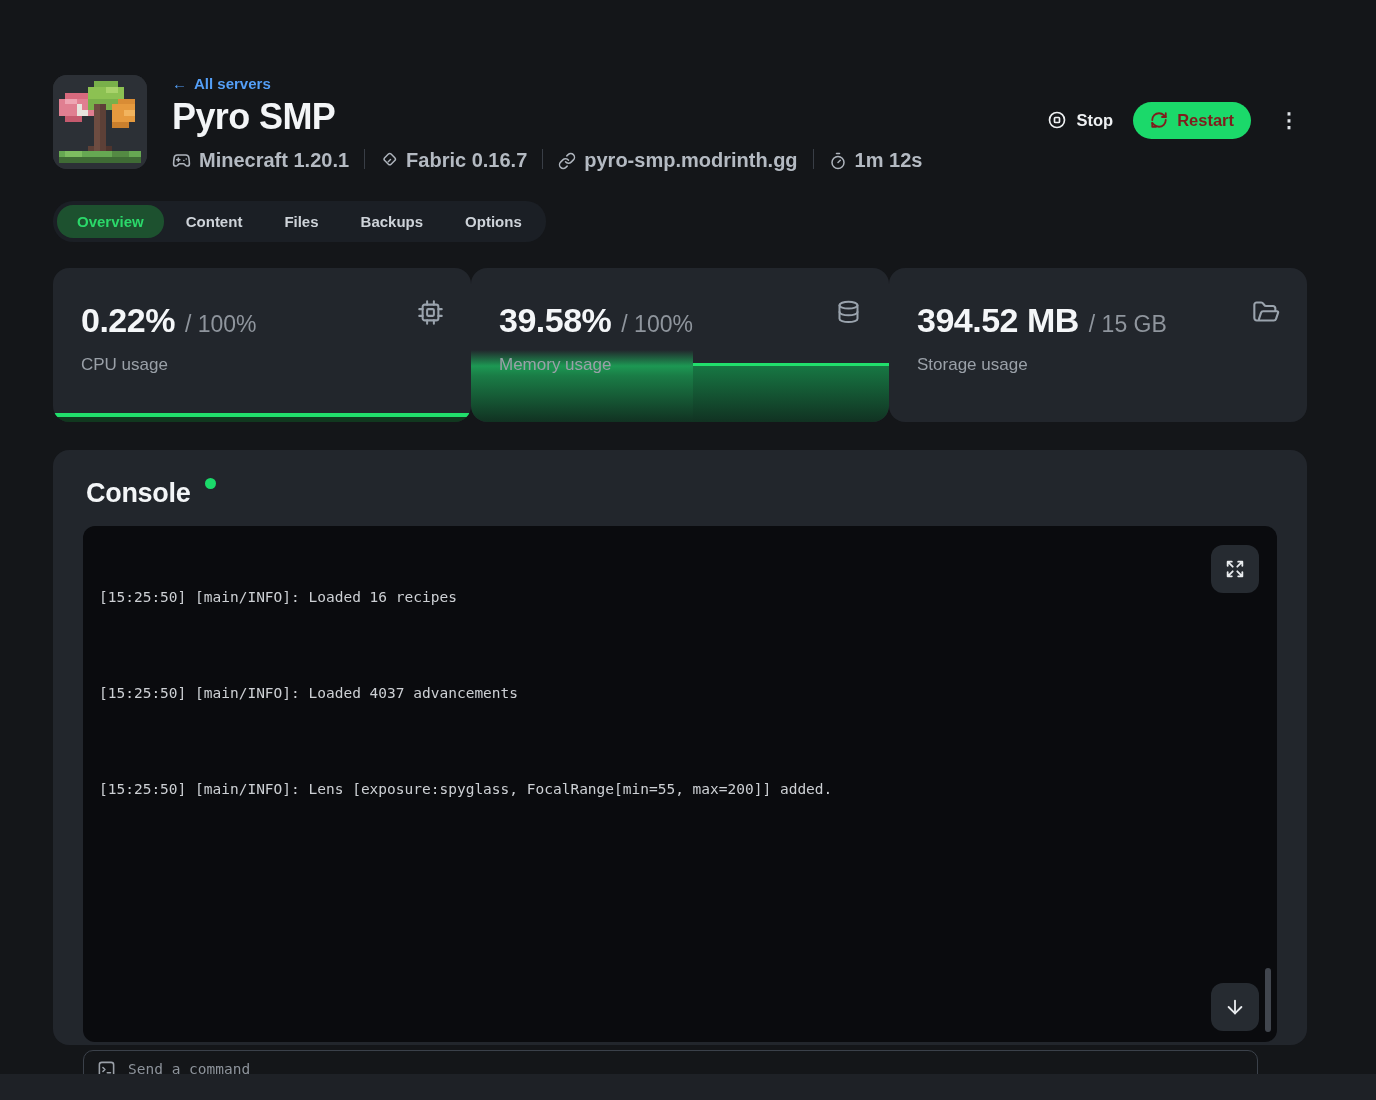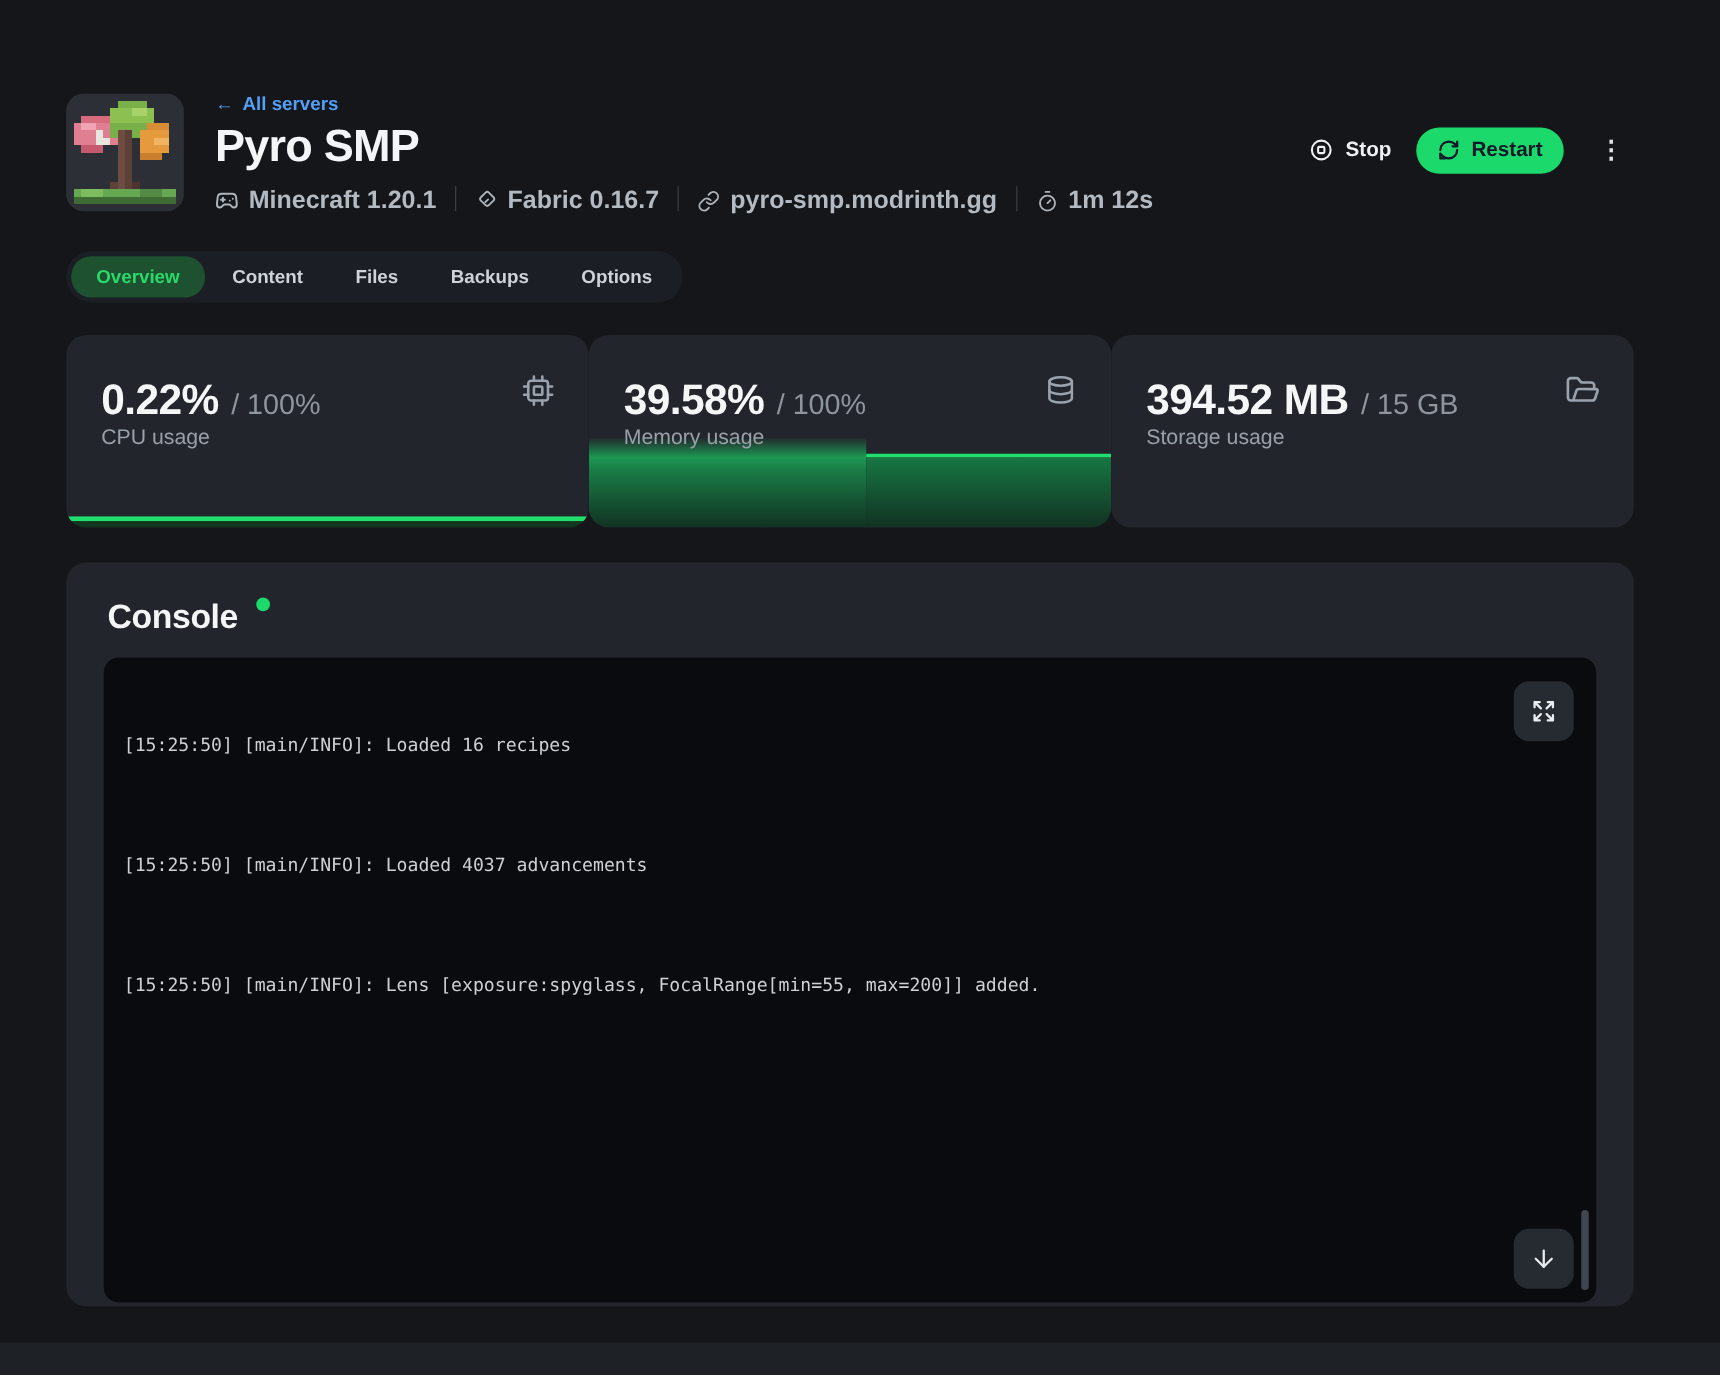--- a/index.html
+++ b/index.html
@@ -35,21 +35,21 @@
 
   .header-actions { margin-left:auto; margin-top:26px; display:flex; align-items:center; gap:20px; height:38px;justify-content:space-between; }
   .btn-stop {
     background:none; border:none; cursor:pointer;
     display:flex; align-items:center; gap:9px;
     color:#eef0f2; font-weight:700; font-size:16.5px; font-family:inherit;
   }
   .btn-restart {
     border:none; cursor:pointer;
     display:flex; align-items:center; gap:9px;
-    background:#1bd96a; color:#0f172a;
+    background:#1bd96a; color:#7f1d1d;
     font-weight:700; font-size:16.5px; font-family:inherit;
     height:37px; padding:0 17px; border-radius:19px;
   }
   .btn-kebab {
     background:none; border:none; cursor:pointer; color:#dde1e5;
     font-size:20px; font-weight:700; line-height:1; padding:4px 8px; letter-spacing:0;
   }
 
   
   .tabs {
@@ -64,21 +64,21 @@
 
   
   .stats { margin-top:26px; display:grid; grid-template-columns:repeat(3,1fr); }
   .stat-card {
     position:relative; height:154px; background:#22262c; border-radius:16px;
     padding:33px 28px; overflow:hidden;
   }
   .stat-value-row { display:flex; align-items:baseline; gap:10px; }
   .stat-value { font-size:34px; font-weight:800; color:#f4f6f8; letter-spacing:-0.5px; }
   .stat-max { font-size:23px; color:#8f959d; font-weight:500; }
-  .stat-label { font-size:17px; color:#9aa0a8; }
+  .stat-label { margin-top:15px; font-size:17px; color:#9aa0a8; }
   .stat-icon { position:absolute; top:31px; right:27px; color:#9aa3ad; }
 
   .cpu-graph { position:absolute; left:0; right:0; bottom:0; height:9px; border-radius:0 0 16px 16px; overflow:hidden; }
   .cpu-graph .line { position:absolute; top:0; left:0; right:0; height:4px; background:#21df6c; border-radius:3px; }
   .cpu-graph .fill { position:absolute; top:4px; left:0; right:0; bottom:0; background:#11381f; }
 
   .mem-graph { position:absolute; left:0; right:0; bottom:0; height:72px; border-radius:0 0 16px 16px; overflow:hidden; pointer-events:none; }
   .mem-left {
     position:absolute; bottom:0; left:0; width:53%; height:72px;
     background:linear-gradient(180deg, rgba(26,150,80,0) 0px, rgba(27,190,96,0.75) 16px, #1a7c46 26px, #113222 100%);
@@ -328,17 +328,25 @@
       <button class="console-btn console-scrolldown">
         <svg width="22" height="22" viewBox="0 0 24 24" fill="none" stroke="currentColor" stroke-width="2" stroke-linecap="round" stroke-linejoin="round">
           <path d="M12 5v14"></path>
             <path d="M5 12l7 7 7-7"></path>
         </svg>
       </button>
 
       <div class="scroll-thumb"></div>
     </div>
 
+    <div class="command-row">
+      <svg width="19" height="19" viewBox="0 0 24 24" fill="none" stroke="currentColor" stroke-width="2" stroke-linecap="round" stroke-linejoin="round">
+        <rect x="3" y="3" width="18" height="18" rx="3"></rect>
+        <path d="m7.5 11.5 2.5-2.5-2.5-2.5" transform="translate(0,3)"></path>
+        <path d="M13 16h4"></path>
+      </svg>
+      <input class="command-input" type="text" placeholder="Send a command" style="">
+    </div>
   </section>
 
 </div>
 
 <div class="bottom-strip"></div>
 
 </body></html>

